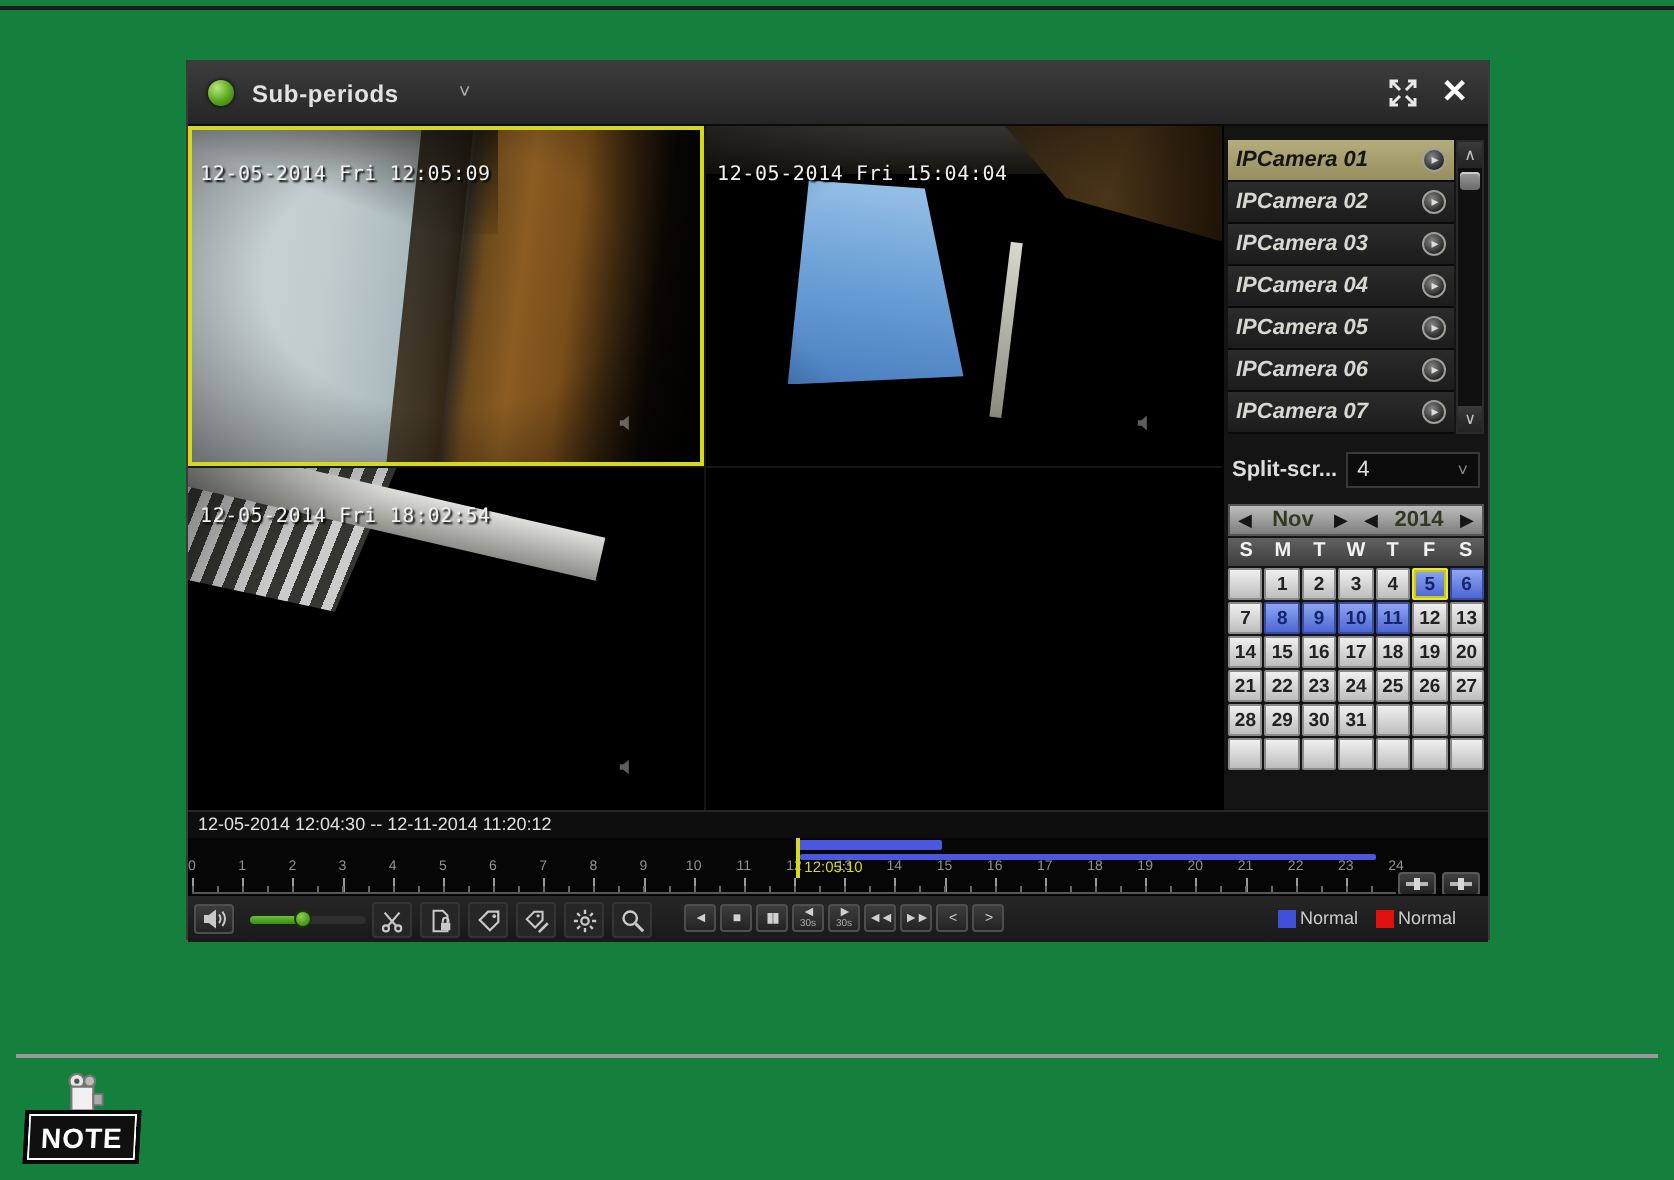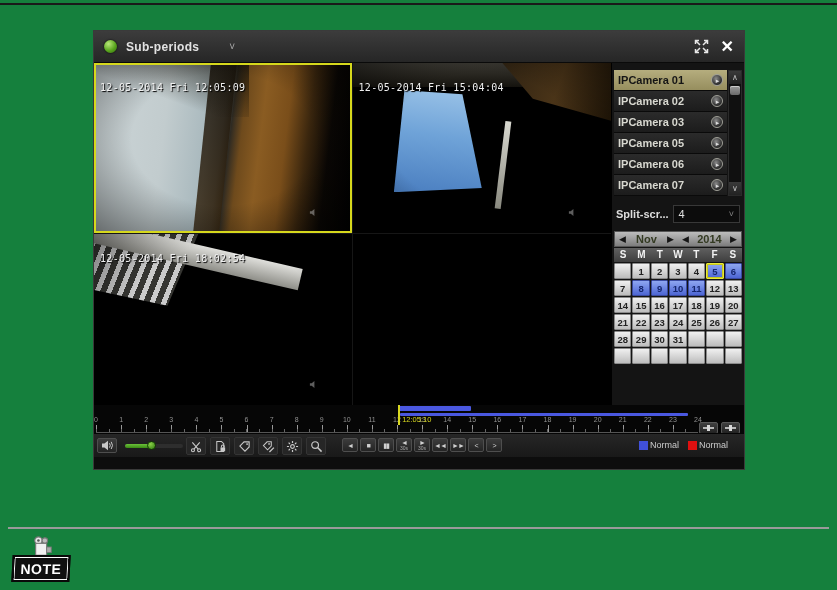--- a/index.html
+++ b/index.html
@@ -68,21 +68,21 @@
               background:linear-gradient(120deg,#3a3a34,#1c1c18);}
 
   
   .sidebar{width:133px;background:#141414;border-left:1px solid #000;box-sizing:border-box;padding:2px;}
   .camlist{display:flex;margin-top:5px;}
   .cam-rows{flex:1;}
   .cam-row{height:21px;display:flex;align-items:center;padding:0 4px;box-sizing:border-box;
            background:linear-gradient(#2b2b2b,#1c1c1c);border-bottom:1px solid #0a0a0a;}
   .cam-row.sel{background:linear-gradient(#b5ad7e,#968e5e);}
   .cam-row.sel .cam-name{color:#151515;}
-  .cam-name{flex:1;font-size:11px;font-weight:bold;color:#d8d8d0;white-space:nowrap;}
+  .cam-name{flex:1;font-size:11px;font-weight:bold;color:#d8d8d0;white-space:nowrap;font-style:italic;}
   .play-ico{width:12px;height:12px;border-radius:50%;border:1px solid #a0a098;box-sizing:border-box;
             background:radial-gradient(circle at 40% 35%, #888, #222 75%);
             display:flex;align-items:center;justify-content:center;flex:none;}
   .play-ico::after{content:"▸";font-size:7px;color:#ddd;line-height:1;margin-left:1px;}
   .cam-scroll{width:14px;margin-left:1px;display:flex;flex-direction:column;align-items:center;
               background:#101010;border:1px solid #2a2a2a;box-sizing:border-box;}
   .scroll-btn{width:100%;height:13px;font-size:8px;color:#c0c0c0;text-align:center;line-height:13px;
               background:linear-gradient(#3a3a3a,#222);}
   .scroll-thumb{width:10px;height:9px;margin-top:2px;border-radius:2px;
                 background:linear-gradient(#9a9a9a,#6a6a6a);box-shadow:inset 0 1px #ccc;}
@@ -241,20 +241,24 @@
   <div class="cam-row">
     <span class="cam-name">IPCamera 02</span>
     <span class="play-ico"></span>
   </div>
 
   <div class="cam-row">
     <span class="cam-name">IPCamera 03</span>
     <span class="play-ico"></span>
   </div>
 
+  <div class="cam-row">
+    <span class="cam-name">IPCamera 04</span>
+    <span class="play-ico"></span>
+  </div>
 
   <div class="cam-row">
     <span class="cam-name">IPCamera 05</span>
     <span class="play-ico"></span>
   </div>
 
   <div class="cam-row">
     <span class="cam-name">IPCamera 06</span>
     <span class="play-ico"></span>
   </div>
@@ -338,20 +342,21 @@
               <div class="day-cell"></div>
               <div class="day-cell"></div>
               <div class="day-cell"></div>
               <div class="day-cell"></div>
               <div class="day-cell"></div>
             </div>
         </div>
       </div>
     </div>
 
+    <div class="range-bar">12-05-2014 12:04:30 -- 12-11-2014 11:20:12</div>
 
     <div class="tl-zone">
       <div class="tl-track">
         <div class="ticks-major"></div>
         <div class="ticks-minor"></div>
         <div class="tl-base"></div>
         <div class="tl-cursor" style="left: calc(50.3583% - 1px); background: rgb(216, 216, 32);"></div>
         <div class="tl-cursor-label" style="left: calc(50.3583% + 3px); color: rgb(216, 216, 32);">12:05:10</div>
       <span class="hour-num" style="left: 0%;">0</span>
           <span class="hour-num" style="left: 4.16667%;">1</span>

